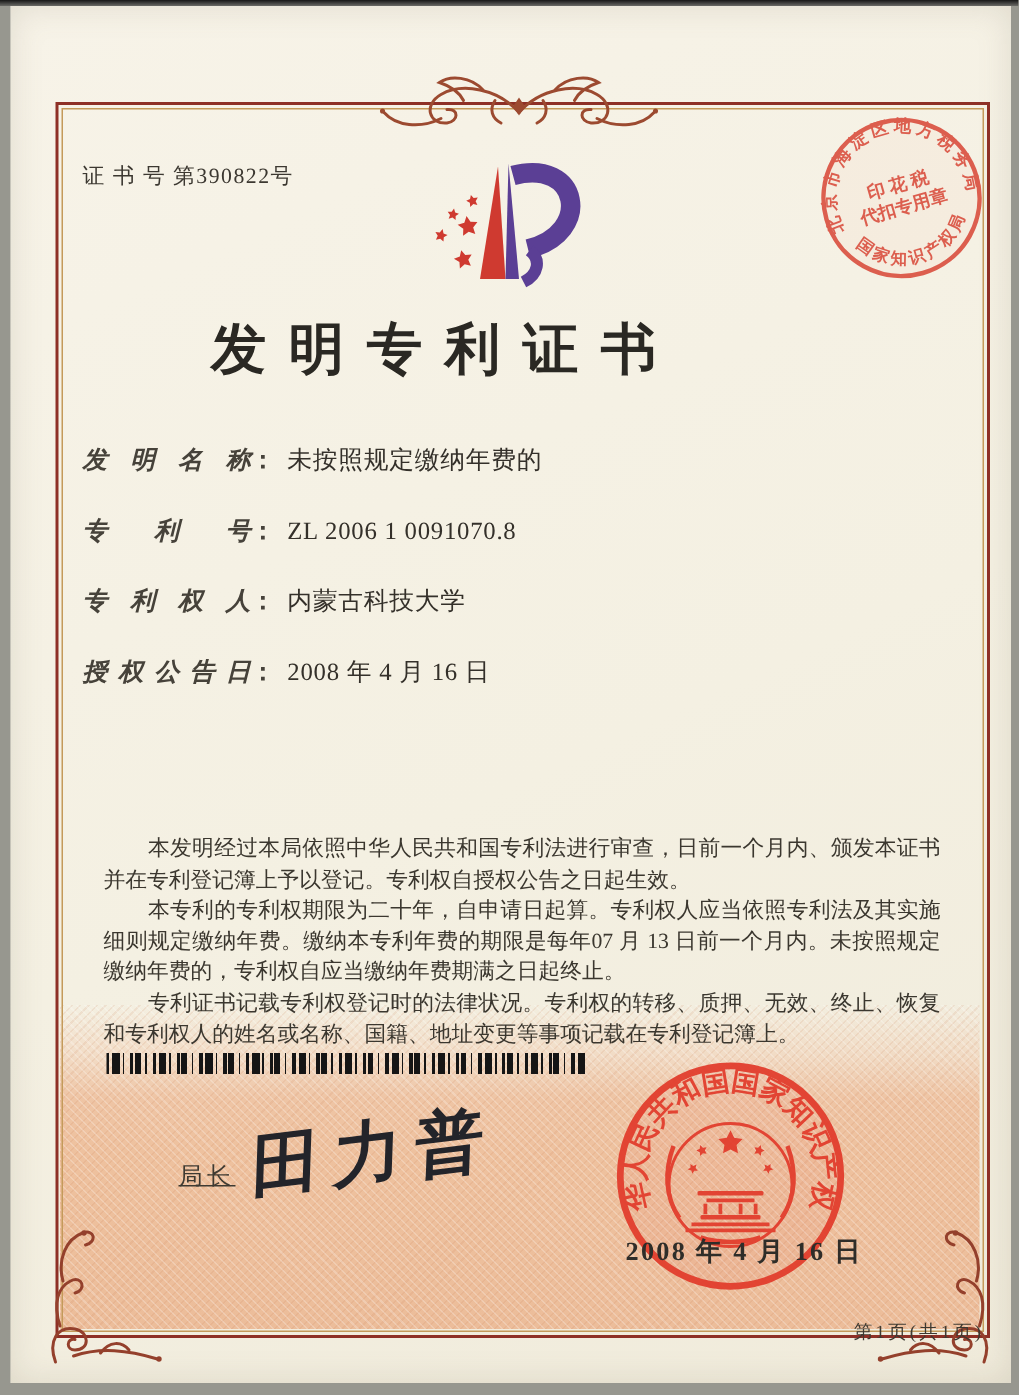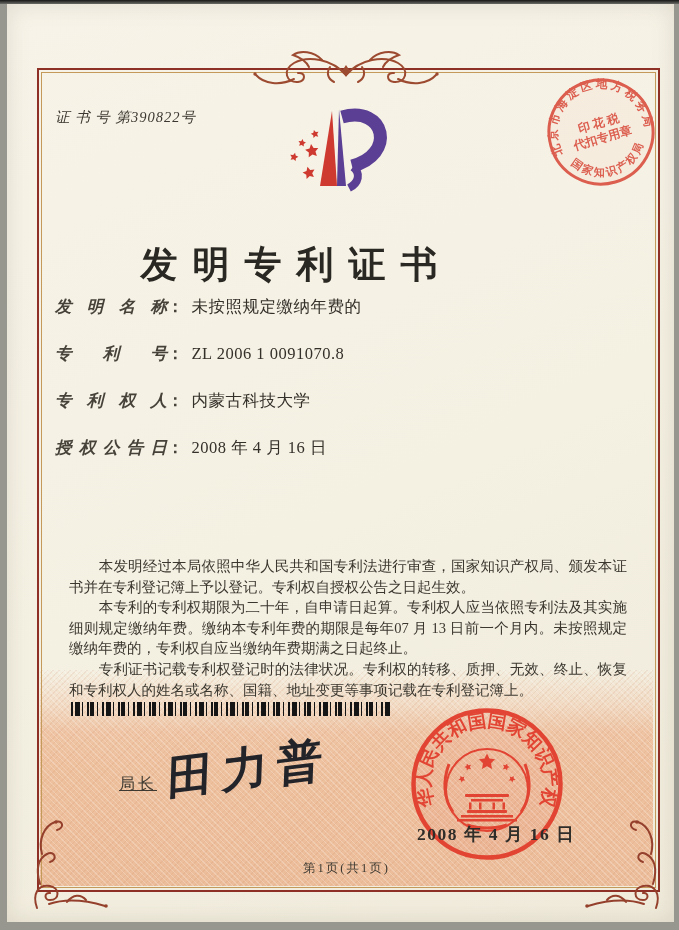--- a/index.html
+++ b/index.html
@@ -21,25 +21,25 @@
   .pink-zone{
     position:absolute;left:33px;top:666px;width:613px;height:216px;z-index:1;
     background:linear-gradient(180deg,rgba(240,196,164,0) 0px,rgba(240,196,164,.45) 34px,rgba(238,192,158,.9) 62px,#eec19e 100px,#ecbd9a 216px);
   }
   .pink-zone:after{
     content:"";position:absolute;inset:0;
     background:
       repeating-linear-gradient(45deg,rgba(255,255,255,.22) 0 1px,transparent 1px 4px),
       repeating-linear-gradient(-45deg,rgba(199,120,80,.12) 0 1px,transparent 1px 4px);
   }
-  .cert-no{position:absolute;left:48px;top:104px;font-size:14.5px;color:#3c3831;letter-spacing:1px;z-index:4;font-style:italic;}
+  .cert-no{position:absolute;left:48px;top:104px;font-size:14.5px;color:#3c3831;letter-spacing:1px;z-index:4;}
   .logo{position:absolute;left:283px;top:97px;z-index:4;}
   .title{
     position:absolute;left:30px;top:204px;width:504px;text-align:center;z-index:4;
-    font-size:37px;font-weight:700;color:#2a2823;letter-spacing:15px;padding-left:15px;box-sizing:border-box;margin-top:32px;
+    font-size:37px;font-weight:700;color:#2a2823;letter-spacing:15px;padding-left:15px;box-sizing:border-box;
   }
   .fields{position:absolute;left:48px;top:292px;width:565px;z-index:4;}
   .field-row{height:47px;font-size:16.5px;color:#3d3931;}
   .field-label{display:inline-block;width:112px;text-align:justify;text-align-last:justify;font-weight:600;color:#46423a;vertical-align:top;font-style:italic;}
   .field-colon{font-weight:600;color:#46423a;margin-right:8px;}
   .field-value{color:#34302a;letter-spacing:.5px;}
   .body-text{position:absolute;left:62px;top:552px;width:558px;z-index:4;font-size:14.5px;line-height:20.6px;color:#3b372f;text-align:justify;}
   .body-text p{margin:0;text-indent:2.05em;}
   .barcode{
     position:absolute;left:64px;top:698px;width:321px;height:14px;z-index:4;
@@ -49,21 +49,21 @@
       #151515 19px 23px,transparent 23px 26px,#151515 26px 27px,transparent 27px 31px);
   }
   .director{position:absolute;left:112px;top:770px;font-size:16px;letter-spacing:3px;color:#3e3a32;z-index:4;text-decoration:underline;}
   .signature{
     position:absolute;left:160px;top:734px;z-index:5;
     font-size:46px;font-weight:700;color:#23242a;letter-spacing:9px;
     transform:rotate(-7deg) skewX(-9deg);
   }
   .seal-main{position:absolute;left:402px;top:702px;z-index:5;opacity:.93;}
   .issue-date{position:absolute;left:410px;top:818px;z-index:6;font-size:17.5px;font-weight:600;letter-spacing:1.5px;color:#2f2d29;}
-  .page-footer{position:absolute;left:30px;top:856px;width:619px;text-align:center;z-index:4;font-size:12.5px;letter-spacing:2px;color:#3d3931;}
+  .page-footer{position:absolute;left:30px;top:876px;width:619px;text-align:right;z-index:4;font-size:12.5px;letter-spacing:2px;color:#3d3931;}
   .tax-stamp{position:absolute;left:537px;top:71px;z-index:4;transform:rotate(-16deg);opacity:.88;}
   .orn-top{position:absolute;left:229px;top:41px;z-index:4;}
   .orn-bl{position:absolute;left:22px;top:812px;z-index:4;}
   .orn-br{position:absolute;left:577px;top:812px;z-index:4;transform:scaleX(-1);}
   svg text{font-family:"Liberation Serif","DejaVu Serif",serif;}
 </style>
 </head>
 <body>
 
 <div class="scan-edge-top"></div>
@@ -151,21 +151,21 @@
     </div>
     <div class="field-row">
       <span class="field-label">专利权人</span><span class="field-colon">：</span><span class="field-value">内蒙古科技大学</span>
     </div>
     <div class="field-row">
       <span class="field-label">授权公告日</span><span class="field-colon">：</span><span class="field-value">2008 年 4 月 16 日</span>
     </div>
   </div>
 
   <div class="body-text">
-    <p>本发明经过本局依照中华人民共和国专利法进行审查，国家知识产权局、颁发本证书并在专利登记簿上予以登记。专利权自授权公告之日起生效。</p>
+    <p>本发明经过本局依照中华人民共和国专利法进行审查，日前一个月内、颁发本证书并在专利登记簿上予以登记。专利权自授权公告之日起生效。</p>
     <p>本专利的专利权期限为二十年，自申请日起算。专利权人应当依照专利法及其实施细则规定缴纳年费。缴纳本专利年费的期限是每年07 月 13 日前一个月内。未按照规定缴纳年费的，专利权自应当缴纳年费期满之日起终止。</p>
     <p>专利证书记载专利权登记时的法律状况。专利权的转移、质押、无效、终止、恢复和专利权人的姓名或名称、国籍、地址变更等事项记载在专利登记簿上。</p>
   </div>
 
   <div class="barcode"></div>
 
   <div class="director">局长</div>
   <div class="signature">田力普</div>
 
   <svg class="seal-main" width="156" height="156" viewBox="0 0 156 156">

